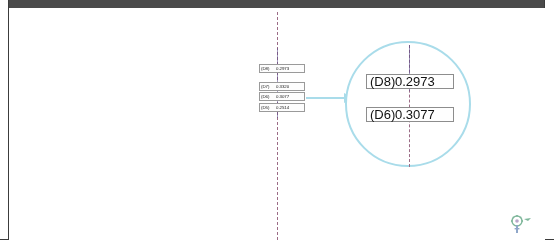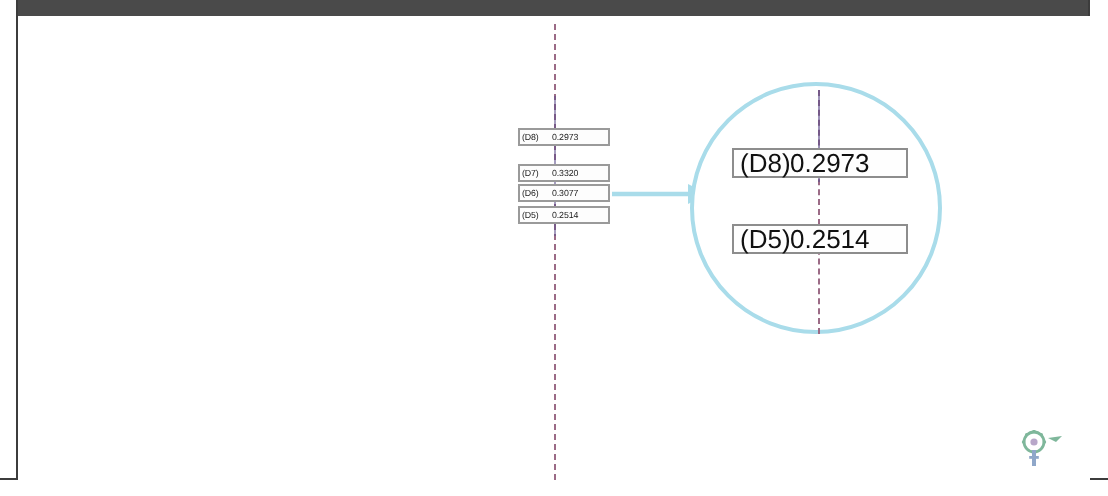--- a/index.html
+++ b/index.html
@@ -218,24 +218,24 @@
     <div class="magnifier">
       <div class="mag-centerline"></div>
       <div class="mag-centerline-over"></div>
 
       <div class="label-stack-big">
         <div class="lbl-b">
           <span class="tag">(D8)</span><span class="val">0.2973</span>
         </div>
         <div class="bgap-a"></div>
         <div class="bgap-b"></div>
+        <div class="lbl-b">
+          <span class="tag">(D6)</span><span class="val">0.3077</span>
+        </div>
         <div class="bgap-c"></div>
-        <div class="lbl-b">
-          <span class="tag">(D5)</span><span class="val">0.2514</span>
-        </div>
       </div>
     </div>
 
     <div class="watermark">
       <svg width="26" height="20" viewBox="0 0 26 20" xmlns="http://www.w3.org/2000/svg">
         <circle cx="10" cy="6" r="5" fill="none" stroke="#7fb79b" stroke-width="1.4"></circle>
         <circle cx="10" cy="6" r="1.8" fill="#b8a7c9"></circle>
         <circle cx="10" cy="0.8" r="0.9" fill="#7fb79b"></circle>
         <circle cx="15.2" cy="6" r="0.9" fill="#7fb79b"></circle>
         <circle cx="4.8" cy="6" r="0.9" fill="#7fb79b"></circle>

